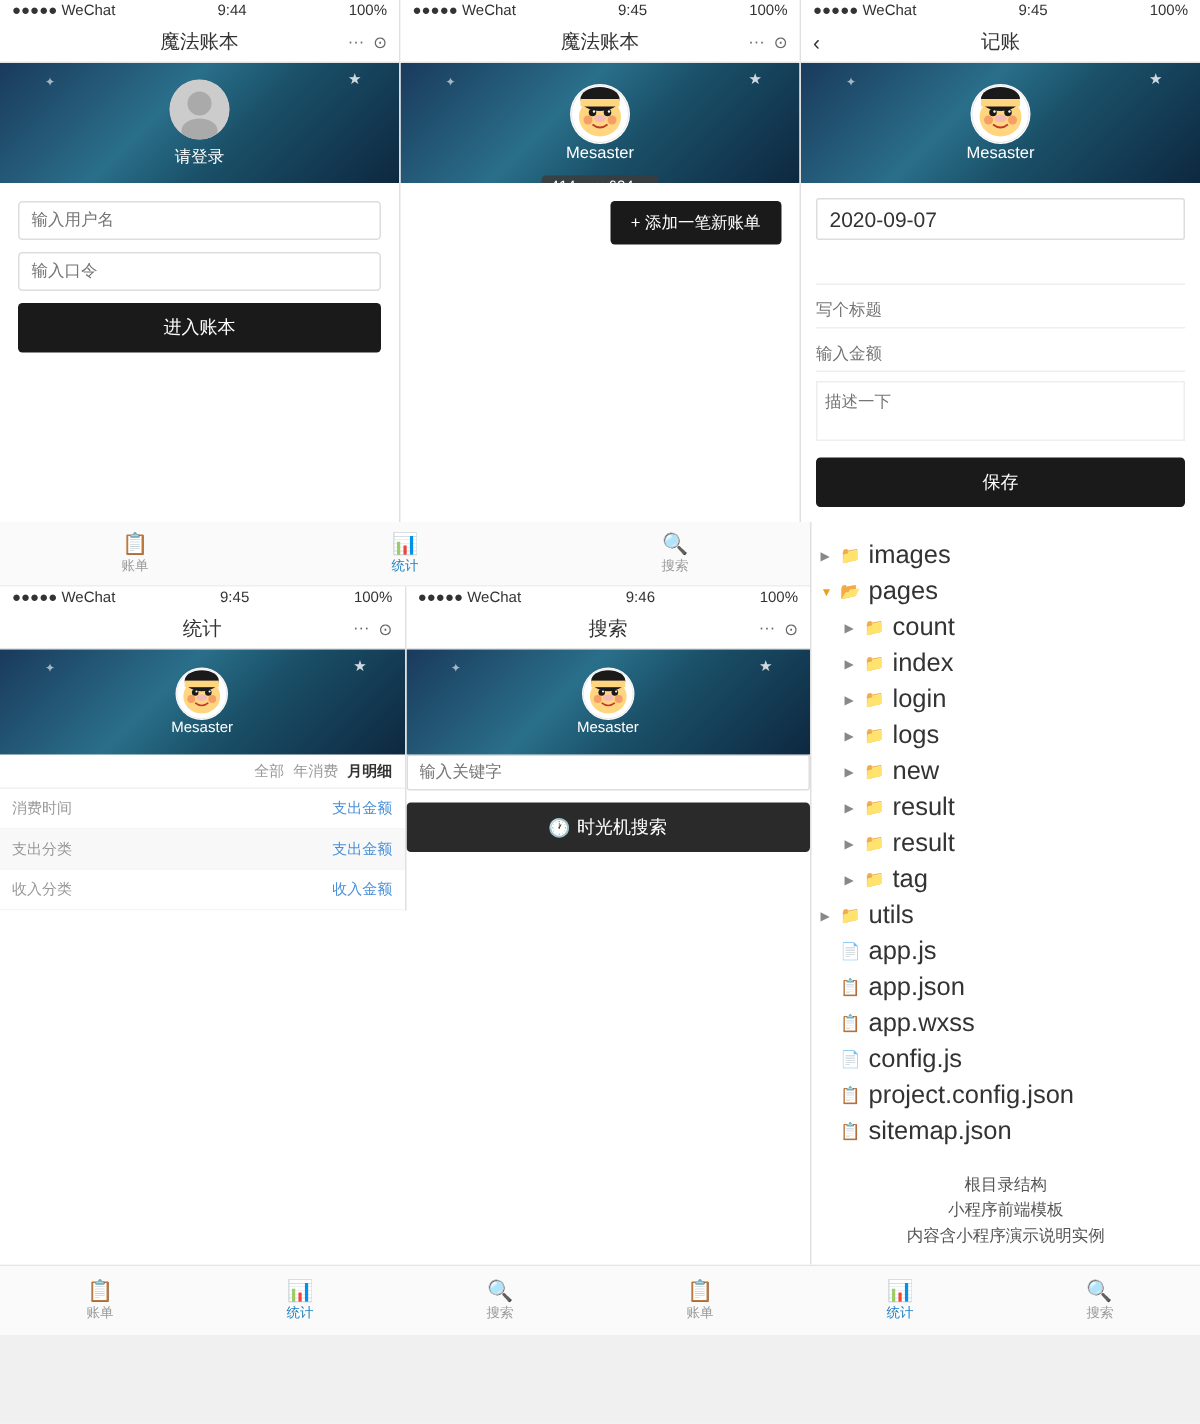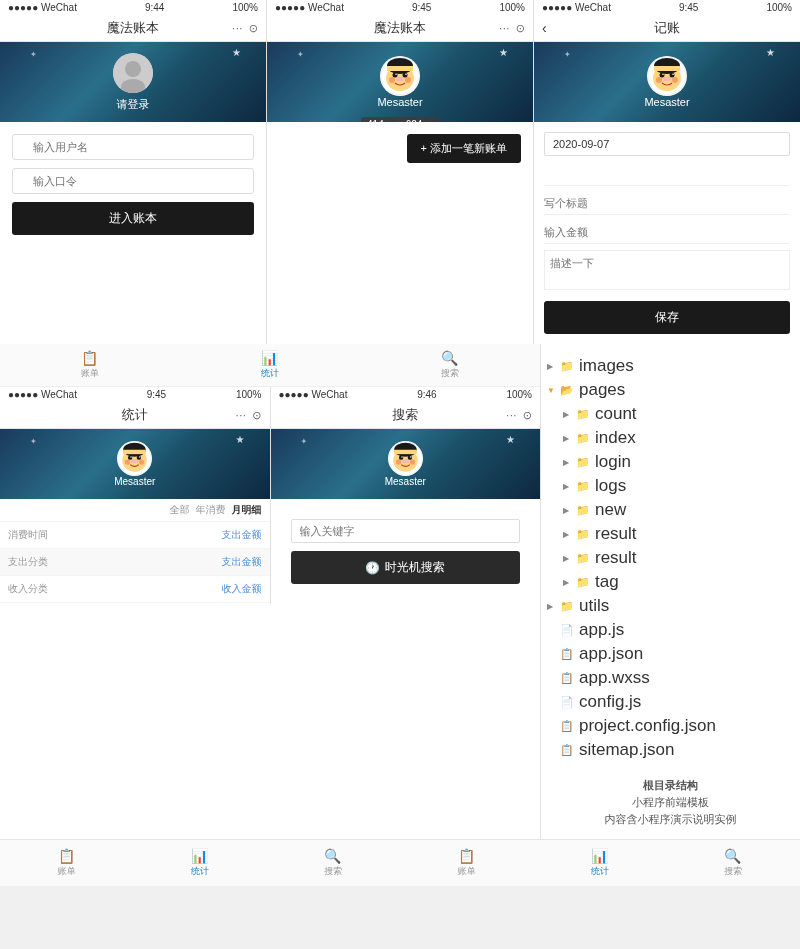--- a/index.html
+++ b/index.html
@@ -111,21 +111,21 @@
     }
 
     
     .login-body {
       padding: 12px;
     }
     .input-field {
       width: 100%;
       border: 1px solid #ddd;
       border-radius: 3px;
-      padding: 6px 20px;
+      padding: 6px 8px;
       font-size: 11px;
       margin-bottom: 8px;
       color: #999;
       outline: none;
     }
     .btn-black {
       width: 100%;
       background: #1a1a1a;
       color: #fff;
       border: none;
@@ -153,21 +153,21 @@
     }
 
     
     .record-body {
       padding: 10px;
     }
     .record-date-input {
       width: 100%;
       border: 1px solid #ddd;
       padding: 5px 8px;
-      font-size: 11px;
+      font-size: 14px;
       margin-bottom: 6px;
       border-radius: 2px;
       color: #333;
     }
     .record-input {
       width: 100%;
       border: none;
       border-bottom: 1px solid #eee;
       padding: 5px 0;
       font-size: 11px;
@@ -264,21 +264,21 @@
       justify-content: space-between;
       padding: 6px 8px;
       border-bottom: 1px solid #f5f5f5;
       font-size: 10px;
     }
     .stats-row .label { color: #999; }
     .stats-row .value { color: #4a90d9; }
 
     
     .search-body {
-      padding: 20px;
+      padding: 0;
     }
     .search-input {
       width: 100%;
       border: 1px solid #ddd;
       padding: 5px 8px;
       font-size: 11px;
       border-radius: 2px;
       color: #bbb;
       margin-bottom: 8px;
       outline: none;
@@ -336,21 +336,21 @@
     .folder-icon { color: #e8a020; }
     .js-icon { color: #f0d060; }
     .json-icon { color: #5b9bd5; }
     .wxss-icon { color: #5b9bd5; }
     .footer-text {
       font-size: 11px;
       color: #555;
       text-align: center;
       margin-bottom: 2px;
     }
-    .footer-text strong { font-weight: 700; }
+    .footer-text strong { font-weight: 400; }
 
     
     .bottom-tab-bar {
       width: 800px;
       display: flex;
       justify-content: space-around;
       padding: 6px 0;
       border-top: 1px solid #e5e5e5;
       background: #fafafa;
     }

